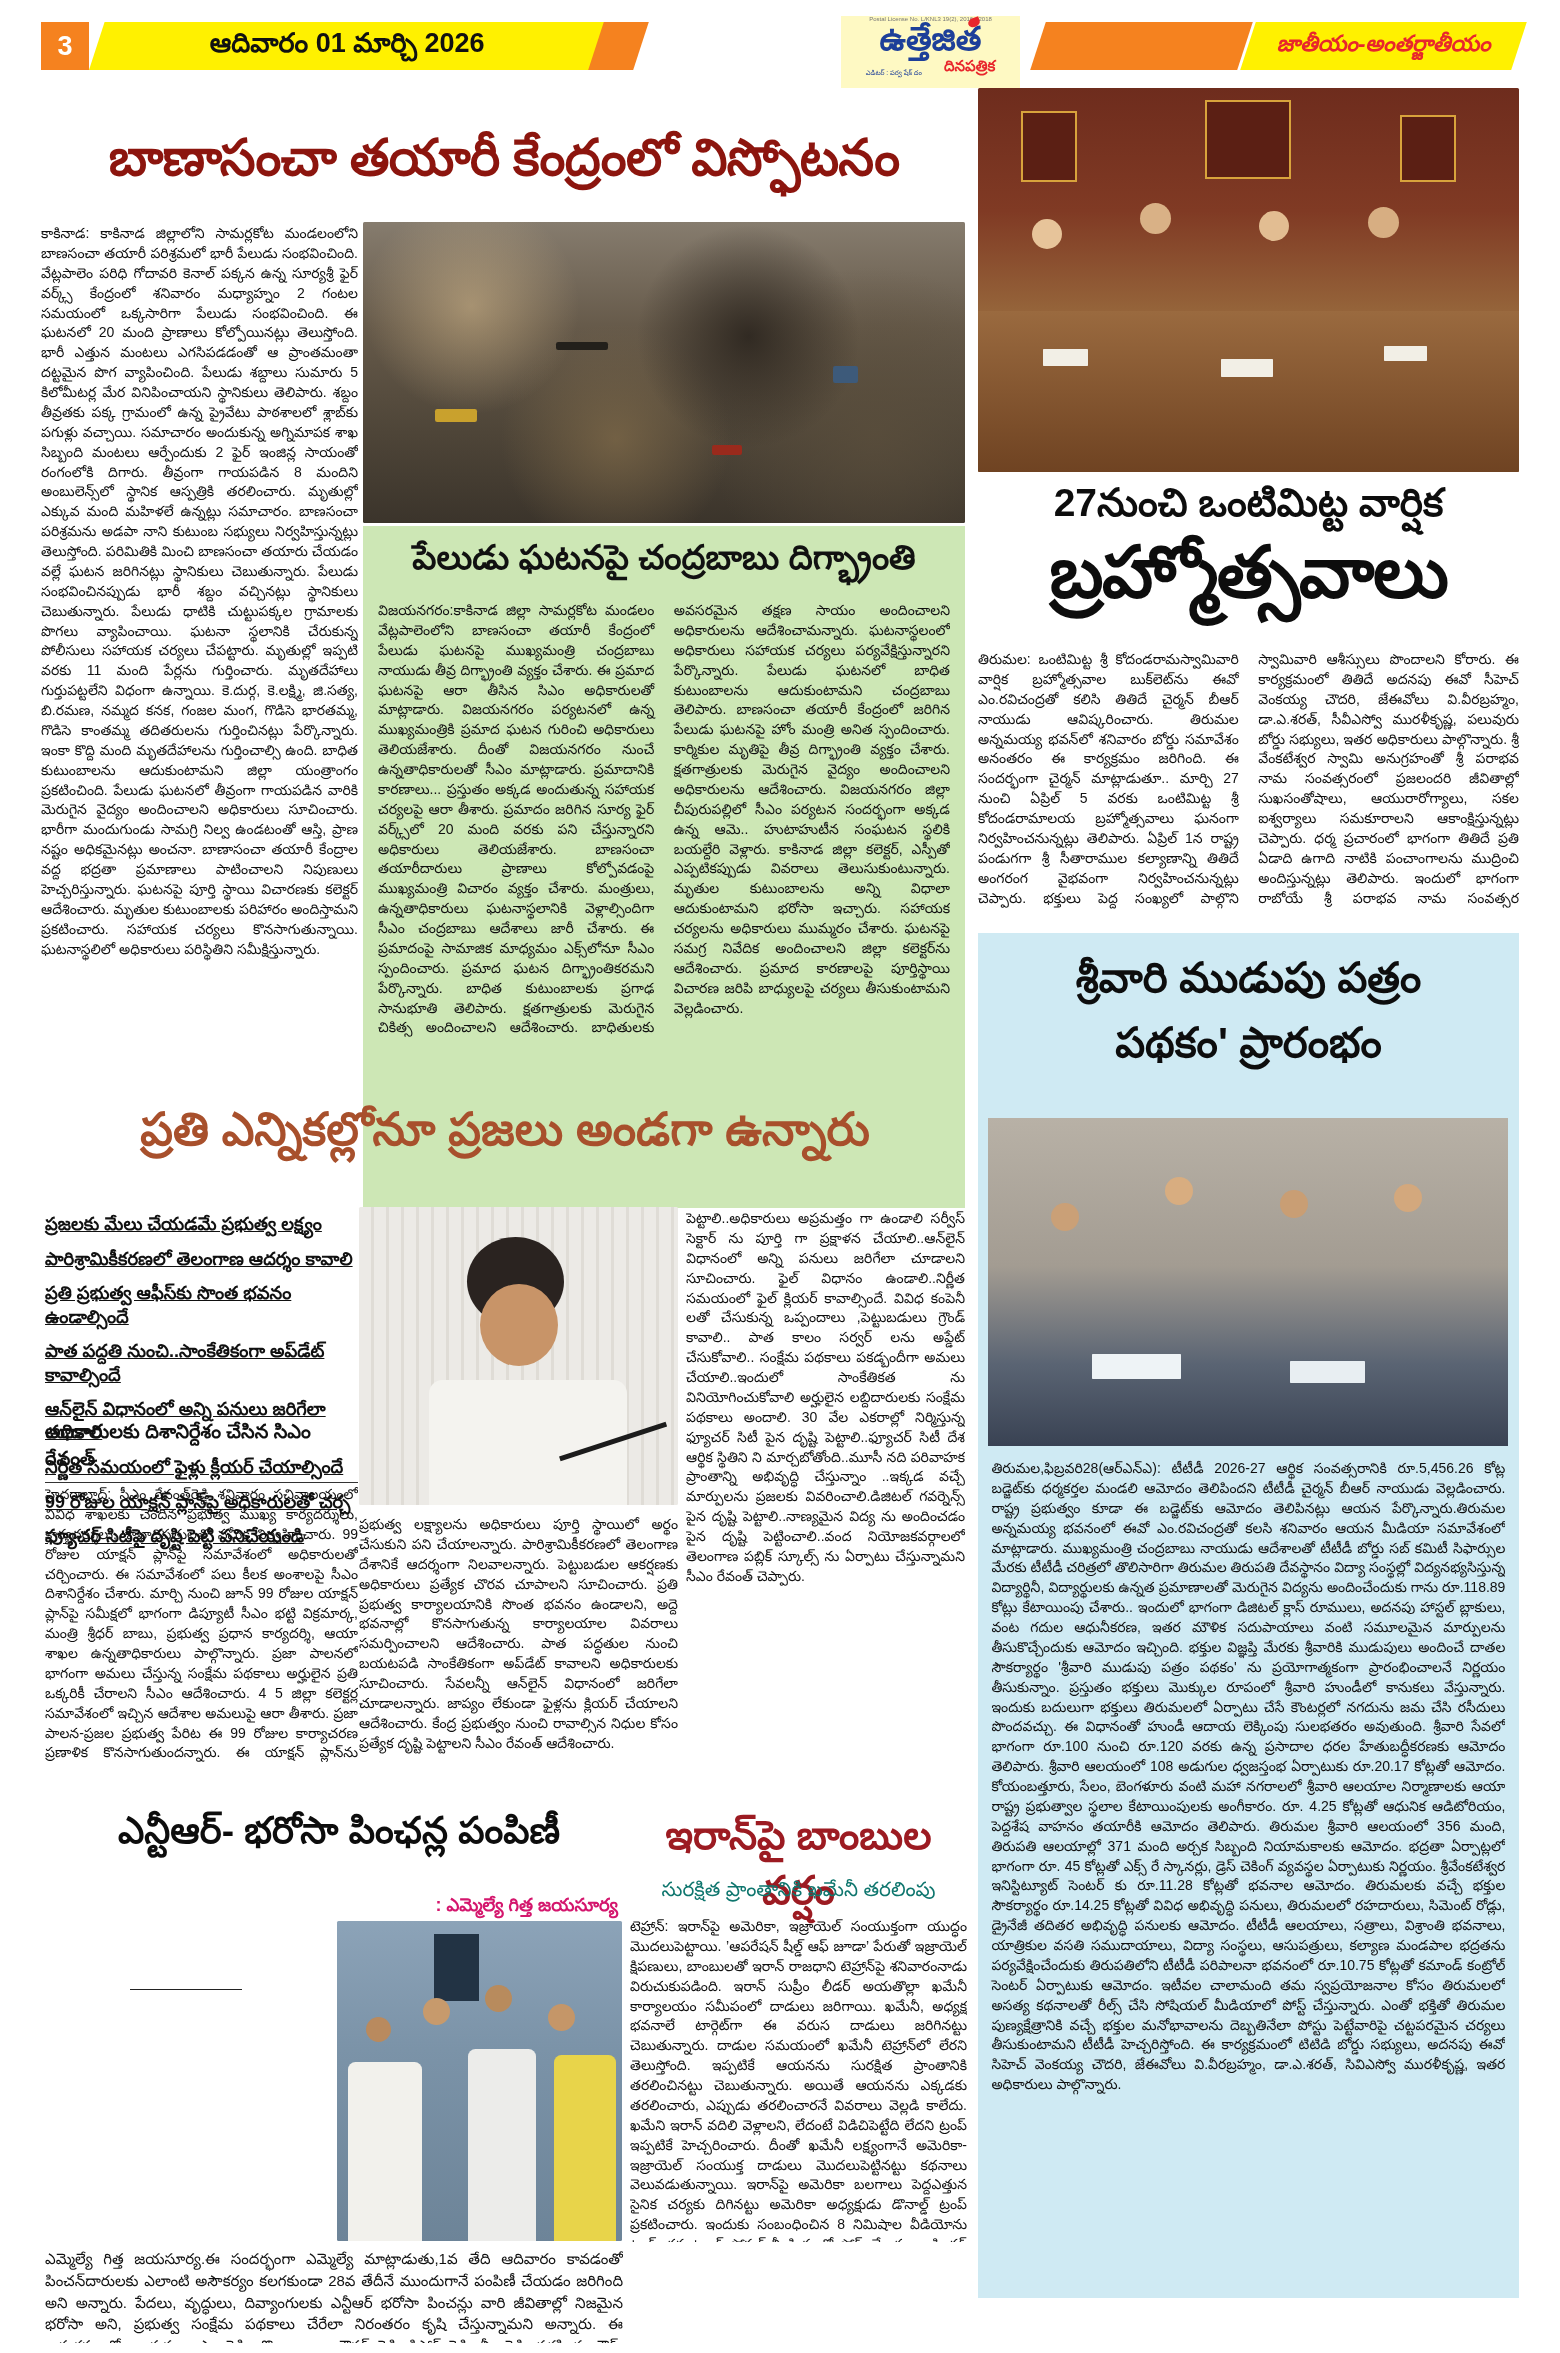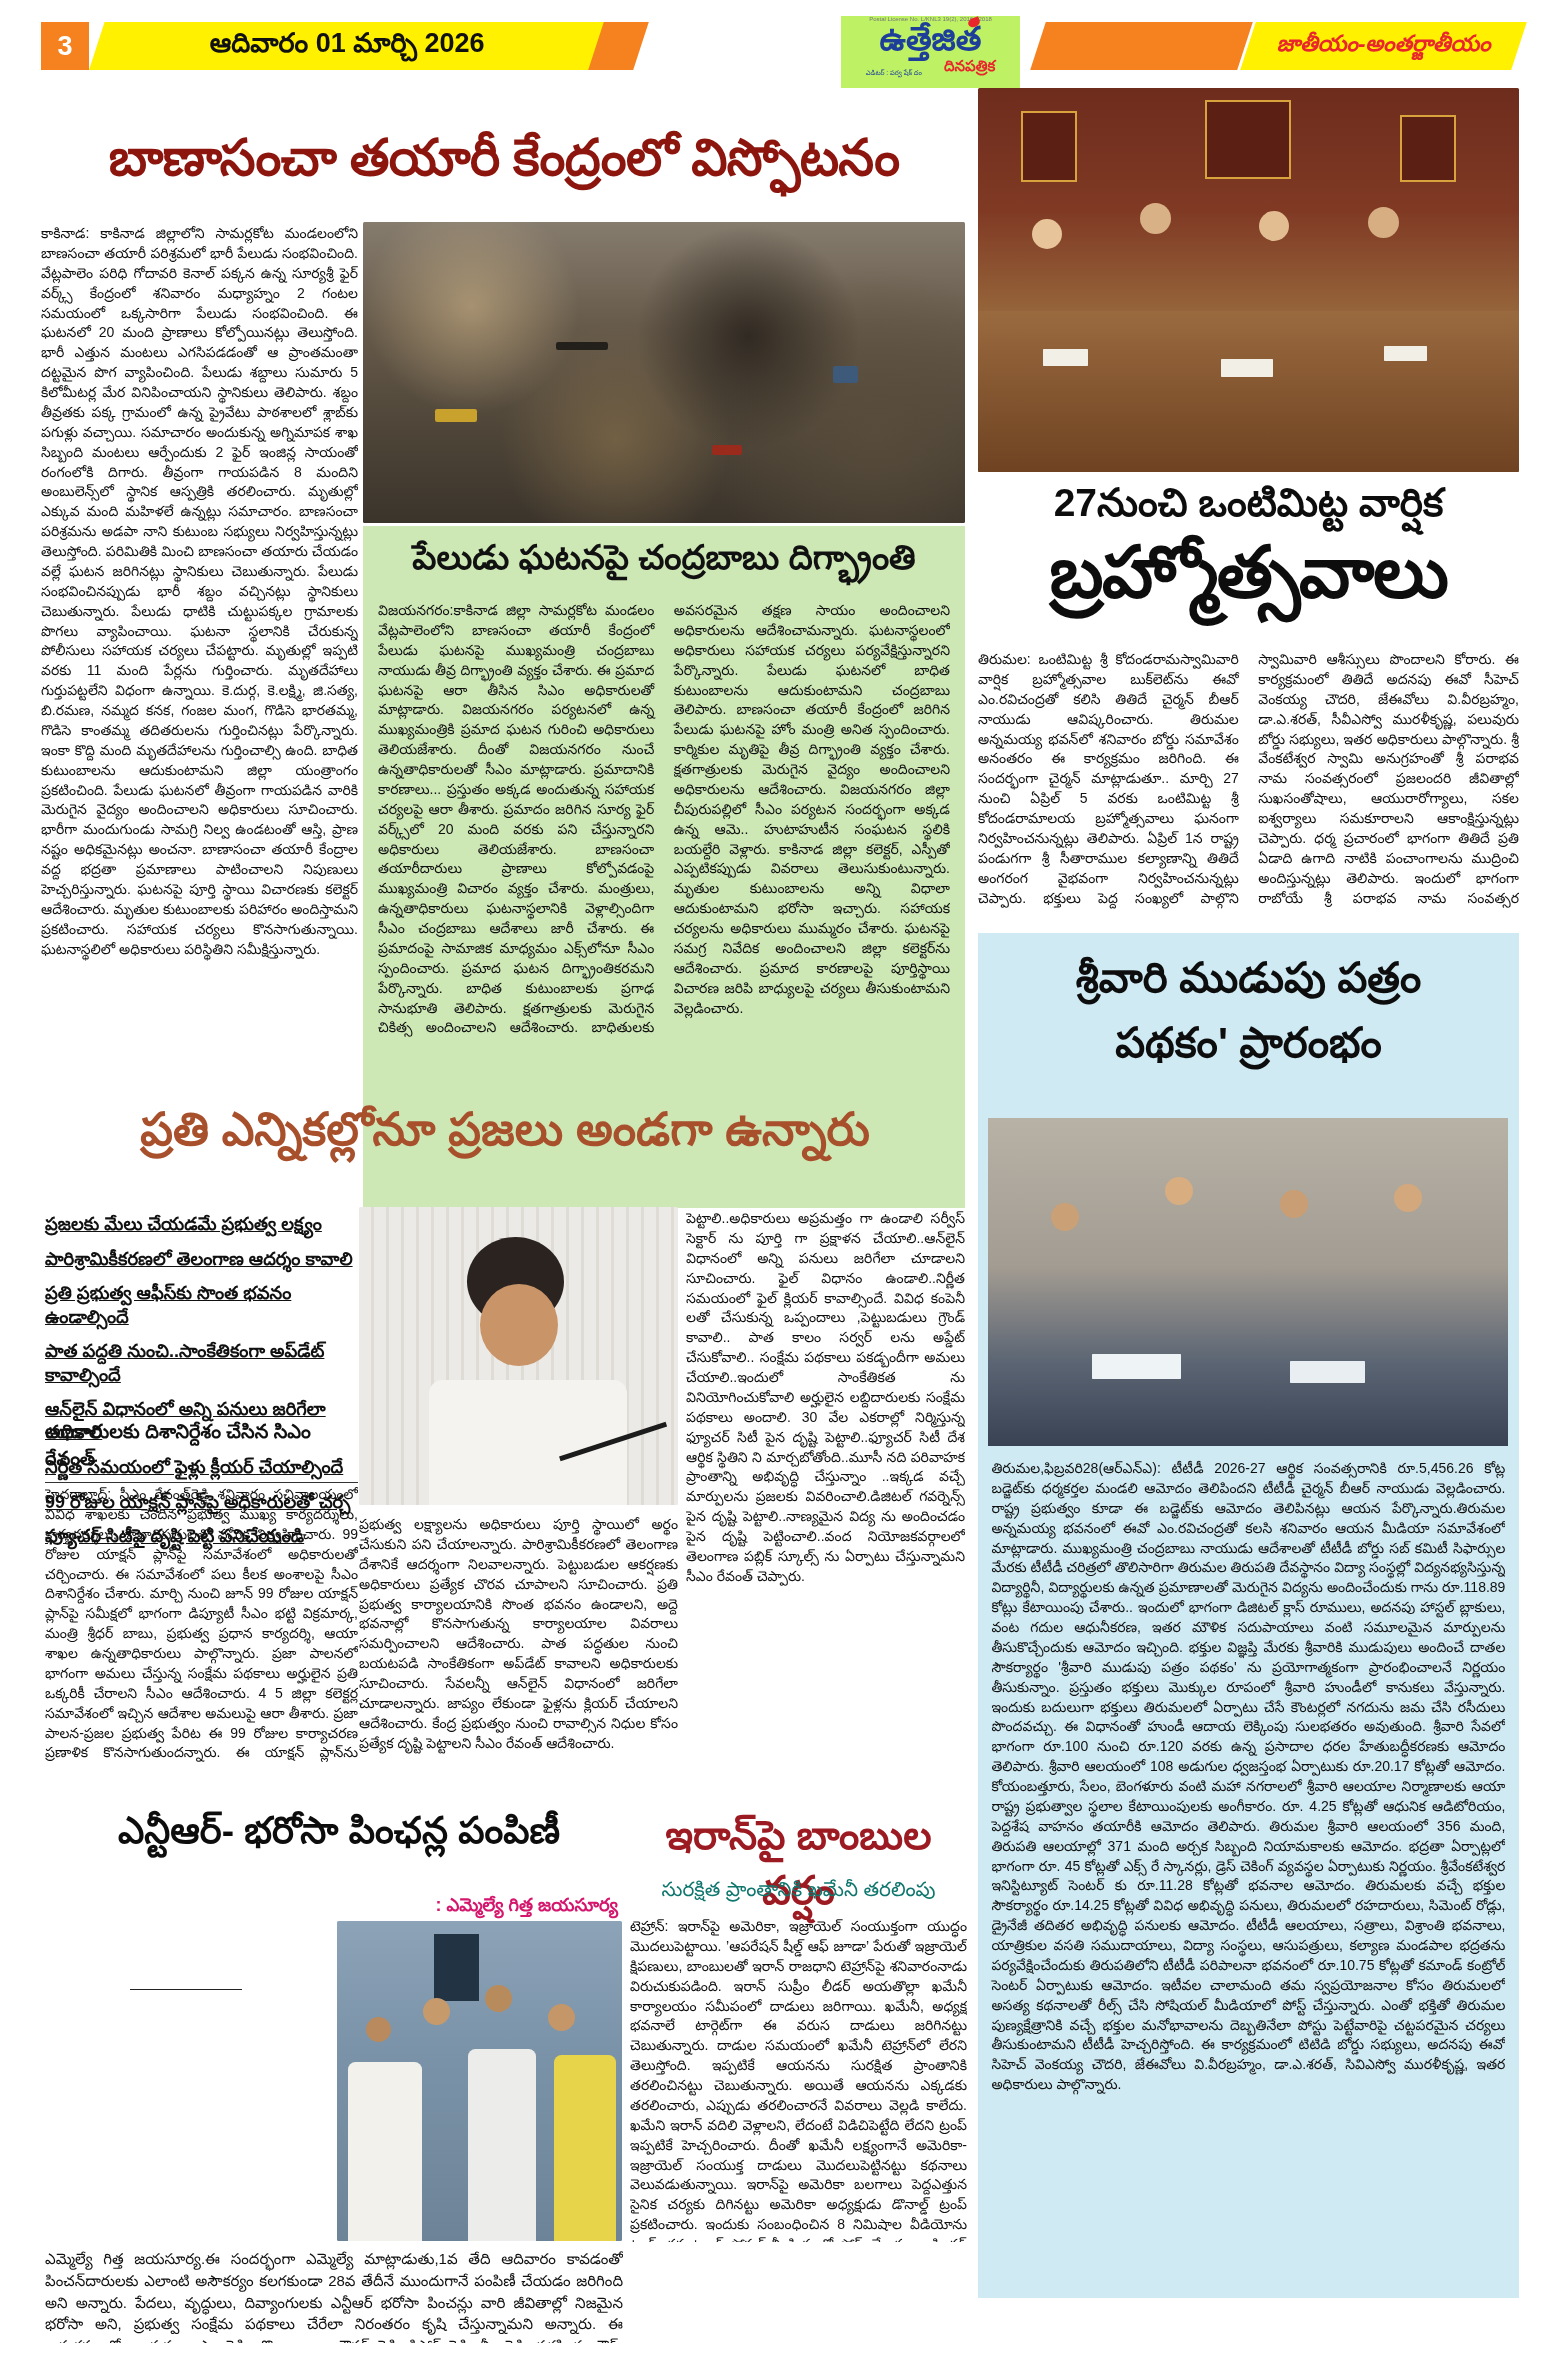--- a/index.html
+++ b/index.html
@@ -12,21 +12,21 @@
           display:flex;align-items:center;justify-content:center;}
   .date-strip{left:89px;width:501px;background:#fff100;transform:skewX(-18deg);transform-origin:bottom left;
           display:flex;align-items:center;justify-content:center;}
   .date-strip span{transform:skewX(18deg);font-size:27px;font-weight:bold;color:#111;}
   .orange-slant{left:596px;width:45px;background:#f5821f;transform:skewX(-18deg);}
   .right-orange{left:1038px;width:207px;background:#f5821f;transform:skewX(-18deg);}
   .right-strip{left:1248px;width:271px;background:#fff100;transform:skewX(-18deg);
           display:flex;align-items:center;justify-content:center;}
   .right-strip span{transform:skewX(18deg);font-size:22.4px;font-weight:bold;font-style:italic;color:#e8262c;}
 
-  .logo{position:absolute;left:841px;top:16.4px;width:179px;height:72px;text-align:center;background:#bef264;}
+  .logo{position:absolute;left:841px;top:16.4px;width:179px;height:72px;text-align:center;background:#fef9c3;}
   .logo .postal{font-size:6px;color:#777;line-height:1;}
   .logo .main{font-size:33px;font-weight:bold;color:#1d3f99;line-height:1.05;position:relative;}
   .logo .bird{position:absolute;top:-4.5px;right:40px;width:12px;height:9px;background:#e8262c;
           border-radius:60% 0 60% 60%;transform:rotate(-20deg);}
   .logo .row2{display:flex;align-items:flex-end;justify-content:center;gap:22px;}
   .logo .editor{font-size:6.7px;color:#1d3f99;}
   .logo .sub{font-size:15px;font-weight:bold;color:#e8262c;}
 
   
   .abs{position:absolute;}

